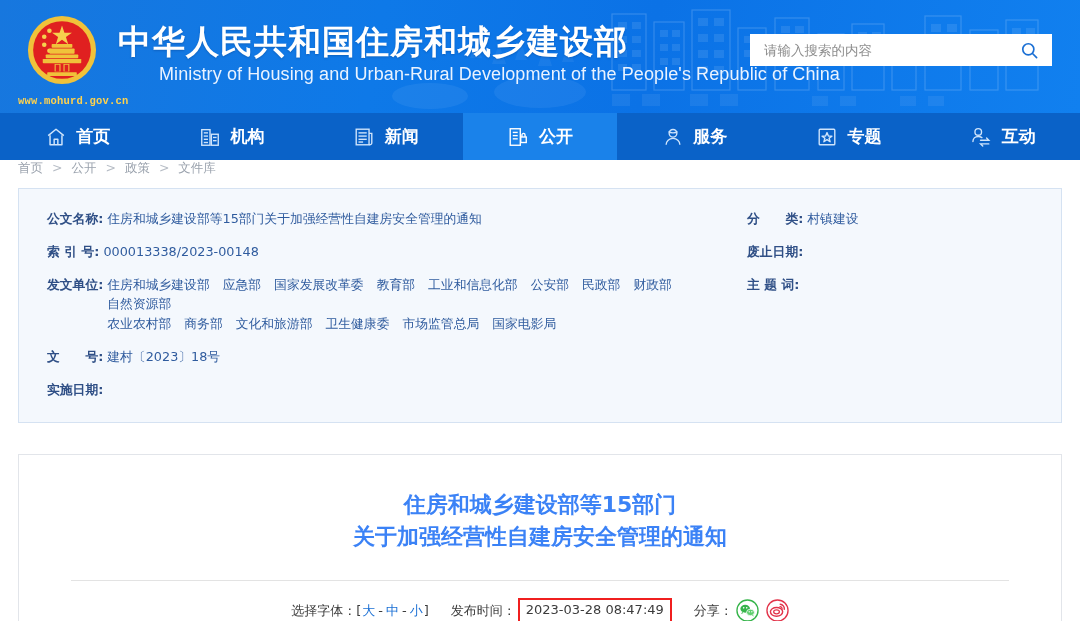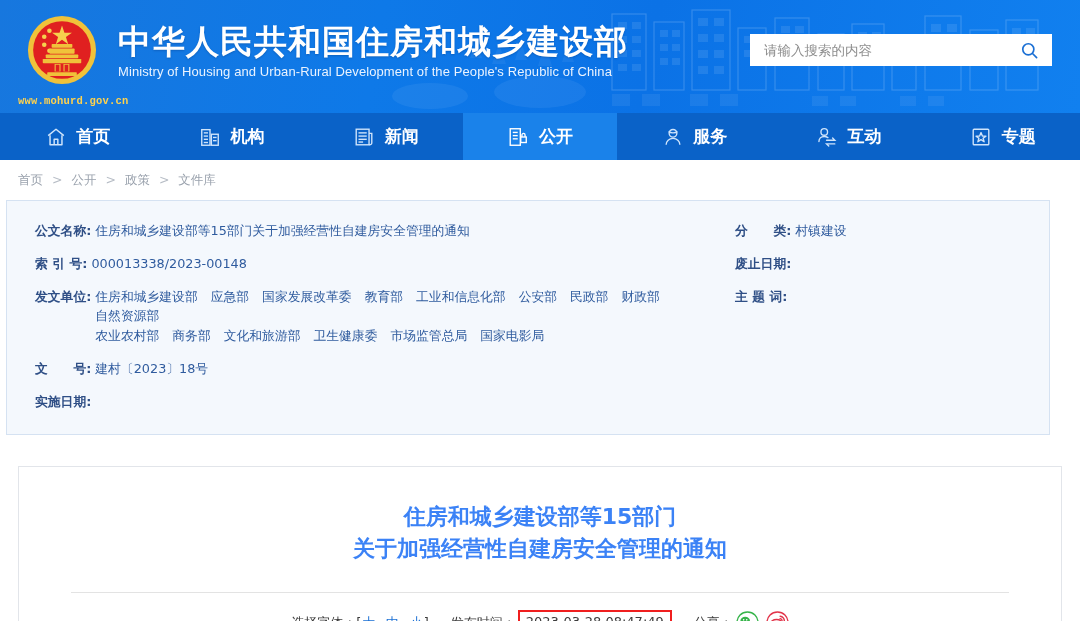--- a/index.html
+++ b/index.html
@@ -38,23 +38,24 @@
     font-family: Liberation Mono, monospace;
   }
   .brand-text { margin-left: 8px; margin-top: 14px; }
   .brand-cn {
     font-size: 33px; font-weight: bold; color: #ffffff;
     letter-spacing: 1px; line-height: 1.14;
     font-family: "DejaVu Sans", "Liberation Sans", sans-serif;
     text-shadow: 0 1px 2px rgba(0,30,80,.25);
   }
   .brand-en {
-    font-size: 13px; color: #eaf3ff; margin-top: 4px;
+    font-size: 18px; color: #eaf3ff; margin-top: 4px;
     letter-spacing: .1px;
     font-family: "Liberation Sans", sans-serif;
+    margin-left: 41px;
   }
 
   .search-box {
     position: absolute; right: 28px; top: 34px;
     width: 302px; height: 32px;
     background: #ffffff;
     display: flex; align-items: center;
     padding: 0 10px 0 14px;
   }
   .search-input {
@@ -81,30 +82,30 @@
     gap: 9px;
     color: #ffffff; font-size: 17px; font-weight: bold;
     cursor: pointer; user-select: none;
     font-family: "DejaVu Sans", "Liberation Sans", sans-serif;
   }
   .nav-item.active { background: #1a82ea; }
   .nav-icon { display: flex; align-items: center; justify-content: center; width: 23px; height: 23px; }
 
   
   .breadcrumb {
-    width: 1080px; padding: 12px 0 11px 18px;
+    width: 1080px; padding: 0 0 11px 18px;
     font-size: 12.5px; color: #9aa2ad;
     font-family: "DejaVu Sans", "Liberation Sans", sans-serif;
   }
   .crumb { color: #9aa2ad; text-decoration: none; cursor: pointer; }
   .crumb-sep { margin: 0 5px; color: #b6bcc5; }
 
   
   .info-card {
-    margin: 0 6px;
+    margin: 0 18px;
     width: 1044px;
     background: #f4f8fd;
     border: 1px solid #d5e2f2;
     padding: 20px 28px 22px 28px;
     display: flex;
   }
   .info-left { width: 690px; }
   .info-right { flex: 1; padding-left: 10px; }
   .info-row {
     display: flex; align-items: flex-start;
@@ -361,38 +362,38 @@
         <circle cx="12" cy="8" r="4.2"></circle>
         <path d="M4.5 20.5 c0 -4.2 3.4 -7 7.5 -7 s7.5 2.8 7.5 7"></path>
         <path d="M7.2 6 c1.6 2 8 2 9.6 0"></path>
       </svg>
     </span>
     <span>服务</span>
   </div>
 
   <div class="nav-item">
     <span class="nav-icon">
+      <svg width="22" height="22" viewBox="0 0 24 24" fill="none" stroke="#cfe4fb" stroke-width="1.5" stroke-linejoin="round">
+        <rect x="3.5" y="3.5" width="17" height="17" rx="1"></rect>
+        <polygon points="12,7.2 13.5,11 17.4,11 14.3,13.4 15.4,17.2 12,14.9 8.6,17.2 9.7,13.4 6.6,11 10.5,11"></polygon>
+      </svg>
+    </span>
+    <span>专题</span>
+  </div>
+
+  <div class="nav-item">
+    <span class="nav-icon">
       <svg width="22" height="22" viewBox="0 0 24 24" fill="none" stroke="#cfe4fb" stroke-width="1.5" stroke-linecap="round">
         <circle cx="9" cy="6.5" r="3.6"></circle>
         <path d="M3.2 17 c0 -3.4 2.6 -5.6 5.8 -5.6 c1.5 0 2.9 .5 4 1.3"></path>
         <path d="M11.5 15.5 H20.5 l -2.4 -2.4"></path>
         <path d="M20.5 19.5 H11.5 l 2.4 2.4"></path>
       </svg>
     </span>
     <span>互动</span>
-  </div>
-
-  <div class="nav-item">
-    <span class="nav-icon">
-      <svg width="22" height="22" viewBox="0 0 24 24" fill="none" stroke="#cfe4fb" stroke-width="1.5" stroke-linejoin="round">
-        <rect x="3.5" y="3.5" width="17" height="17" rx="1"></rect>
-        <polygon points="12,7.2 13.5,11 17.4,11 14.3,13.4 15.4,17.2 12,14.9 8.6,17.2 9.7,13.4 6.6,11 10.5,11"></polygon>
-      </svg>
-    </span>
-    <span>专题</span>
   </div>
 </nav>
 
 <div class="breadcrumb">
   <span class="crumb">首页</span>
   <span class="crumb-sep">&gt;</span>
   <span class="crumb">公开</span>
   <span class="crumb-sep">&gt;</span>
   <span class="crumb">政策</span>
   <span class="crumb-sep">&gt;</span>

